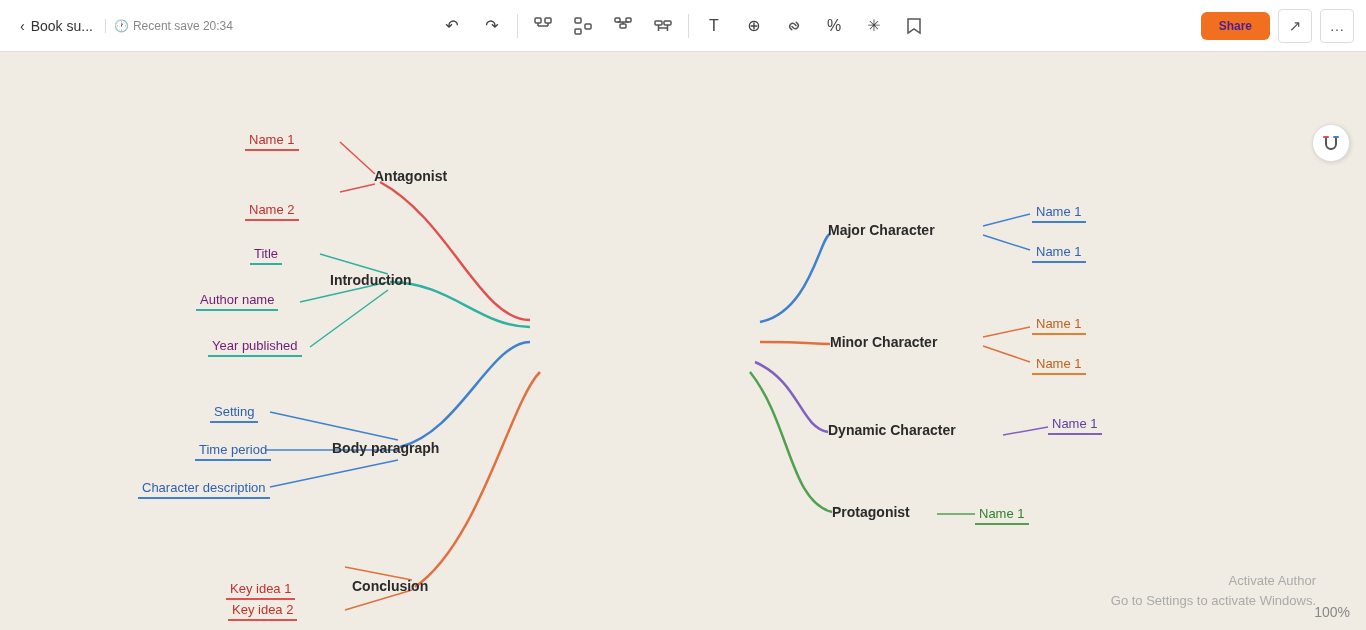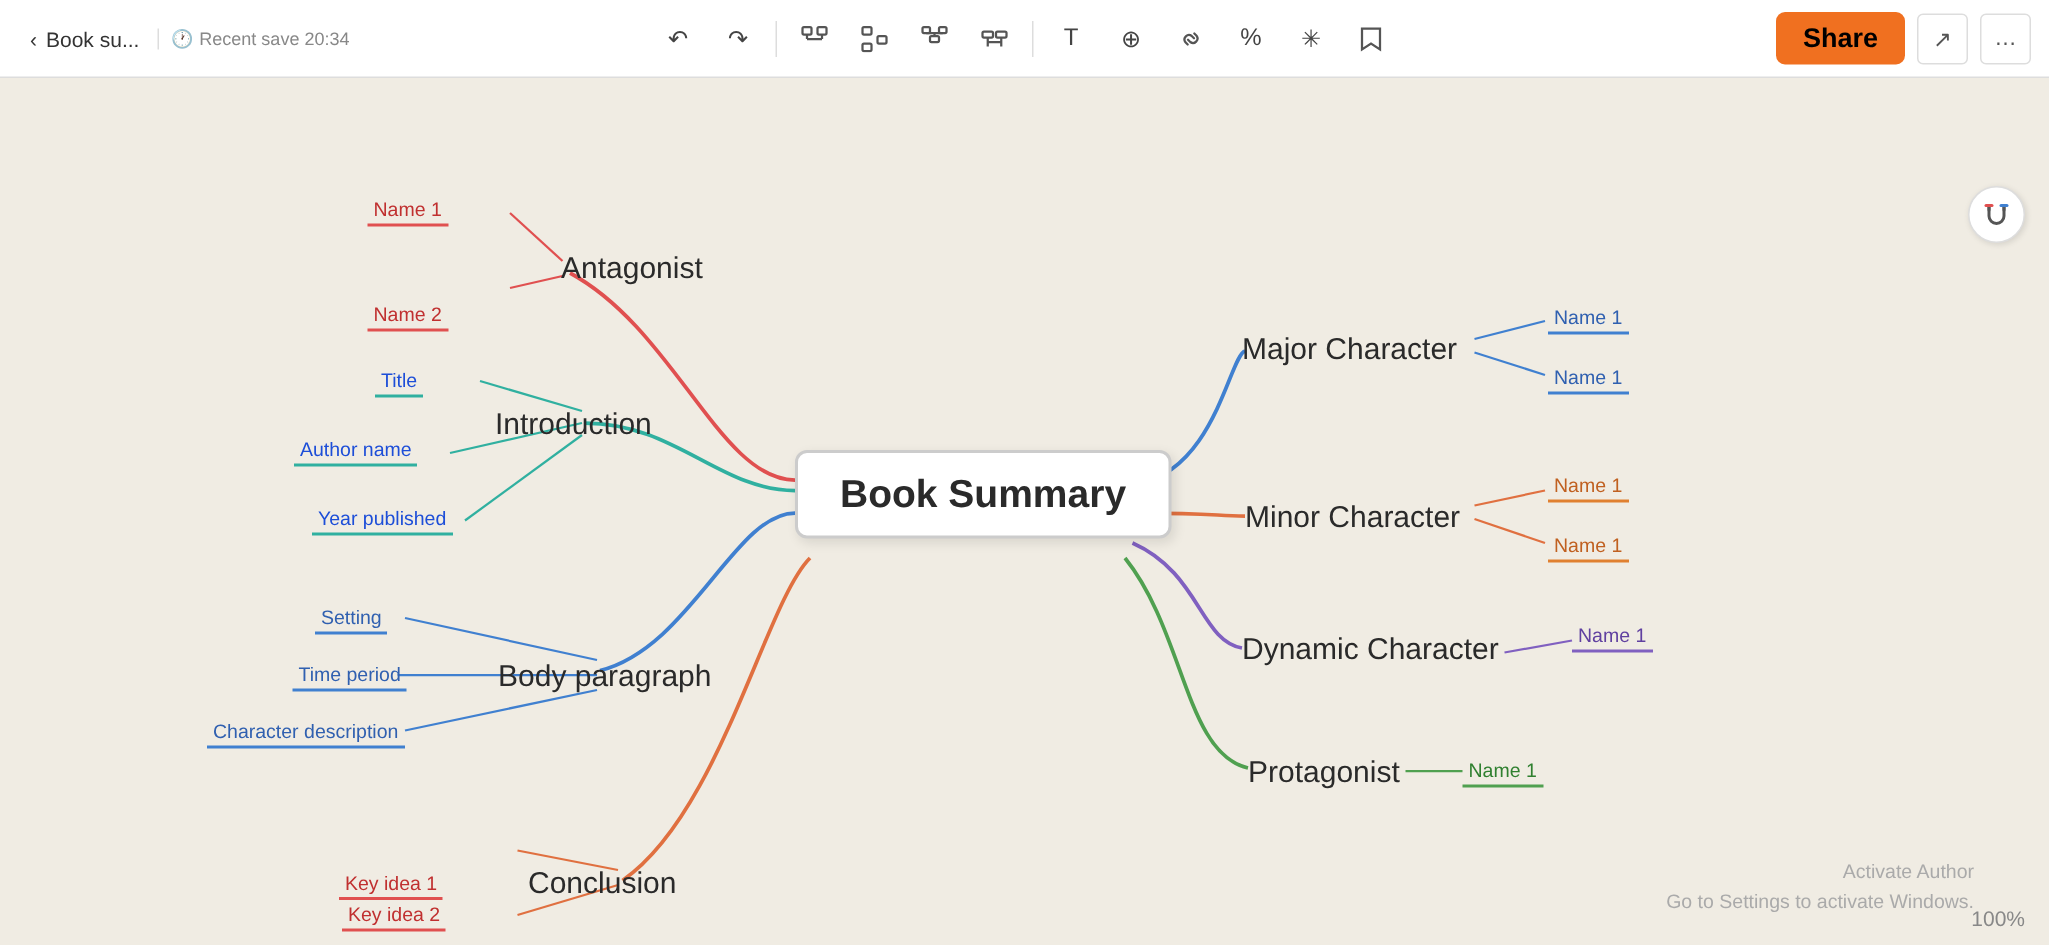--- a/index.html
+++ b/index.html
@@ -75,25 +75,25 @@
       margin: 0 2px;
     }
     #toolbar-right {
       margin-left: auto;
       display: flex;
       align-items: center;
       gap: 8px;
     }
     #share-btn {
       background: #f07020;
-      color: #000000;
+      color: #4c1d95;
       border: none;
       padding: 7px 18px;
       border-radius: 6px;
-      font-size: 18px;
+      font-size: 12px;
       cursor: pointer;
       font-weight: bold;
     }
     .icon-btn {
       width: 34px;
       height: 34px;
       border: 1px solid #ddd;
       background: #fff;
       cursor: pointer;
       border-radius: 4px;
@@ -130,33 +130,33 @@
       background: #fff;
       border: 2px solid #ccc;
       border-radius: 8px;
       padding: 12px 28px;
       font-size: 26px;
       font-weight: bold;
       color: #2a2a2a;
       box-shadow: 2px 3px 8px rgba(0,0,0,0.1);
     }
     .node-branch {
-      font-size: 20px;
-      font-weight: 400;
+      font-size: 14px;
+      font-weight: 700;
       color: #2a2a2a;
     }
     .node-leaf {
       font-size: 13px;
       font-weight: normal;
       color: #2a2a2a;
       padding: 2px 4px;
       border-bottom: 2px solid;
     }
     .leaf-red { border-color: #e05050; color: #c03030; }
-    .leaf-teal { border-color: #30b0a0; color: #1d4ed8; }
+    .leaf-teal { border-color: #30b0a0; color: #701a75; }
     .leaf-blue { border-color: #4080d0; color: #3060b0; }
     .leaf-orange { border-color: #e08030; color: #c06020; }
     .leaf-purple { border-color: #8060c0; color: #6040a0; }
     .leaf-green { border-color: #50a050; color: #308030; }
 
     
     #magnet-icon {
       position: absolute;
       right: 16px;
       top: 72px;
@@ -320,24 +320,20 @@
 
     <line x1="983" y1="285" x2="1030" y2="275" stroke="#e07040" stroke-width="1.5"></line>
 
     <line x1="983" y1="294" x2="1030" y2="310" stroke="#e07040" stroke-width="1.5"></line>
 
     <line x1="1003" y1="383" x2="1048" y2="375" stroke="#8060c0" stroke-width="1.5"></line>
 
     <line x1="937" y1="462" x2="975" y2="462" stroke="#50a050" stroke-width="1.5"></line>
   </svg>
 
-  <div class="node node-center" style="left: 530px; top: 248px;">
-    
-    <span>Book Summary</span>
-  </div>
 
   <div class="node node-branch" style="left: 374px; top: 116px;">
     <span>Antagonist</span>
   </div>
   <div class="node node-leaf leaf-red" style="left: 245px; top: 78px;">
     <span>Name 1</span>
   </div>
   <div class="node node-leaf leaf-red" style="left: 245px; top: 128px; margin-top: 20px;">
     <span>Name 2</span>
   </div>

